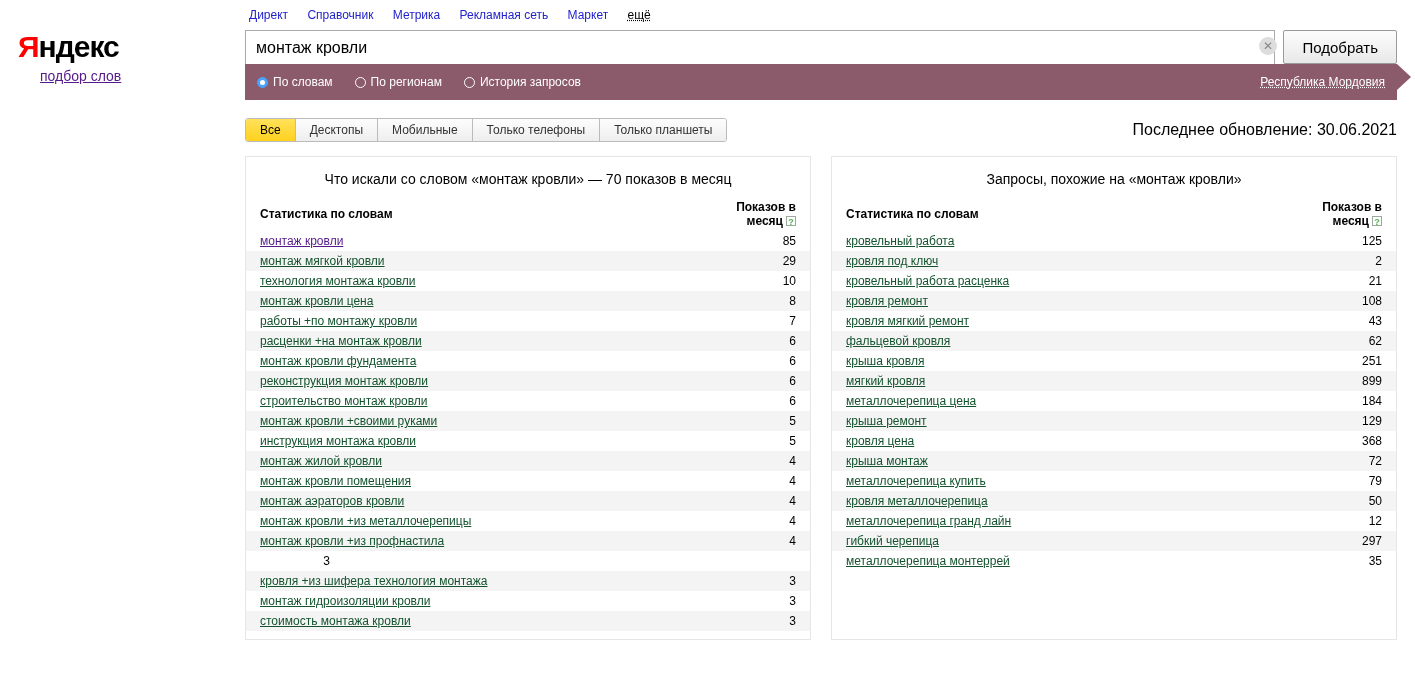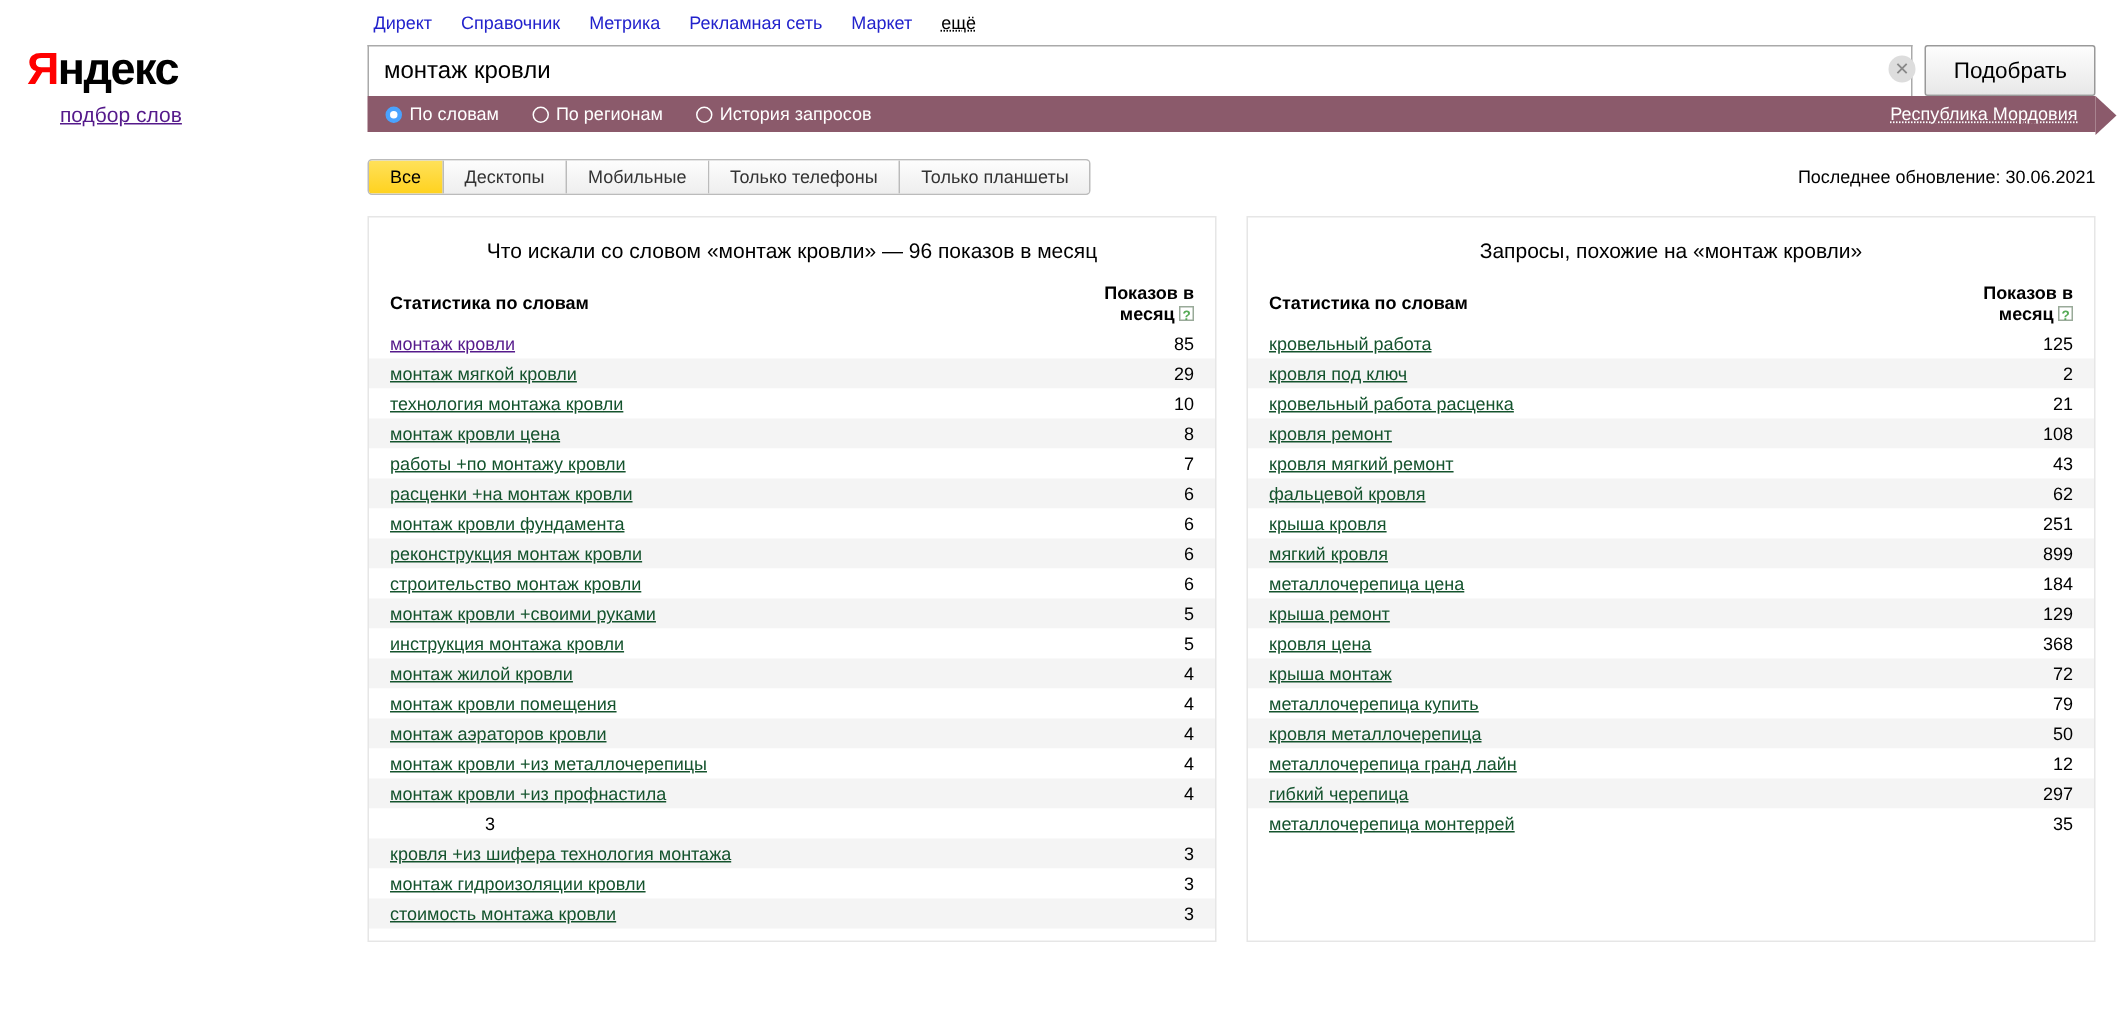--- a/index.html
+++ b/index.html
@@ -85,21 +85,21 @@
     padding: 0 18px;
     font-size: 15px;
     background: linear-gradient(#fdfdfd, #e8e8e8);
     border: 1px solid #999;
     border-radius: 2px;
     cursor: pointer;
   }
   .purple-bar {
     background: #8b5a6b;
     color: #fff;
-    height: 24px;
+    height: 36px;
     display: flex;
     align-items: center;
     padding: 0 12px;
     font-size: 12px;
     position: relative;
   }
   .purple-bar::after{
     content:"";
     position:absolute;
     right:-14px; top:0;
@@ -156,21 +156,21 @@
     cursor: pointer;
     color: #333;
   }
   .dev-tab:last-child { border-right: none; }
   .dev-tab.active {
     background: linear-gradient(#ffe15a,#ffd21f);
     color: #000;
   }
   .last-update {
     margin-left: auto;
-    font-size: 12px;
+    font-size: 16px;
     color: #000;
   }
   .panels {
     display: flex;
     gap: 20px;
   }
   .panel {
     border: 1px solid #e6e6e6;
     flex: 1;
     padding: 10px 0px 8px 0px;
@@ -266,21 +266,21 @@
         <span class="dev-tab">Только планшеты</span>
       </div>
       <div class="last-update">
         <span>Последнее обновление:</span>
         <span>30.06.2021</span>
       </div>
     </div>
 
     <div class="panels">
       <div class="panel">
-        <div class="panel-title">Что искали со словом «монтаж кровли» — 96 показов в месяц</div>
+        <div class="panel-title">Что искали со словом «монтаж кровли» — 70 показов в месяц</div>
         <div class="thead">
           <div class="tcol-word">Статистика по словам</div>
           <div class="tcol-num">
             <span>Показов в месяц</span><span class="help-q">?</span>
           </div>
         </div>
         <div class="tbl" id="left-rows">
             <div class="trow visited">
               <div class="tcol-word"><a>монтаж кровли</a></div>
               <div class="tcol-num">85</div>

